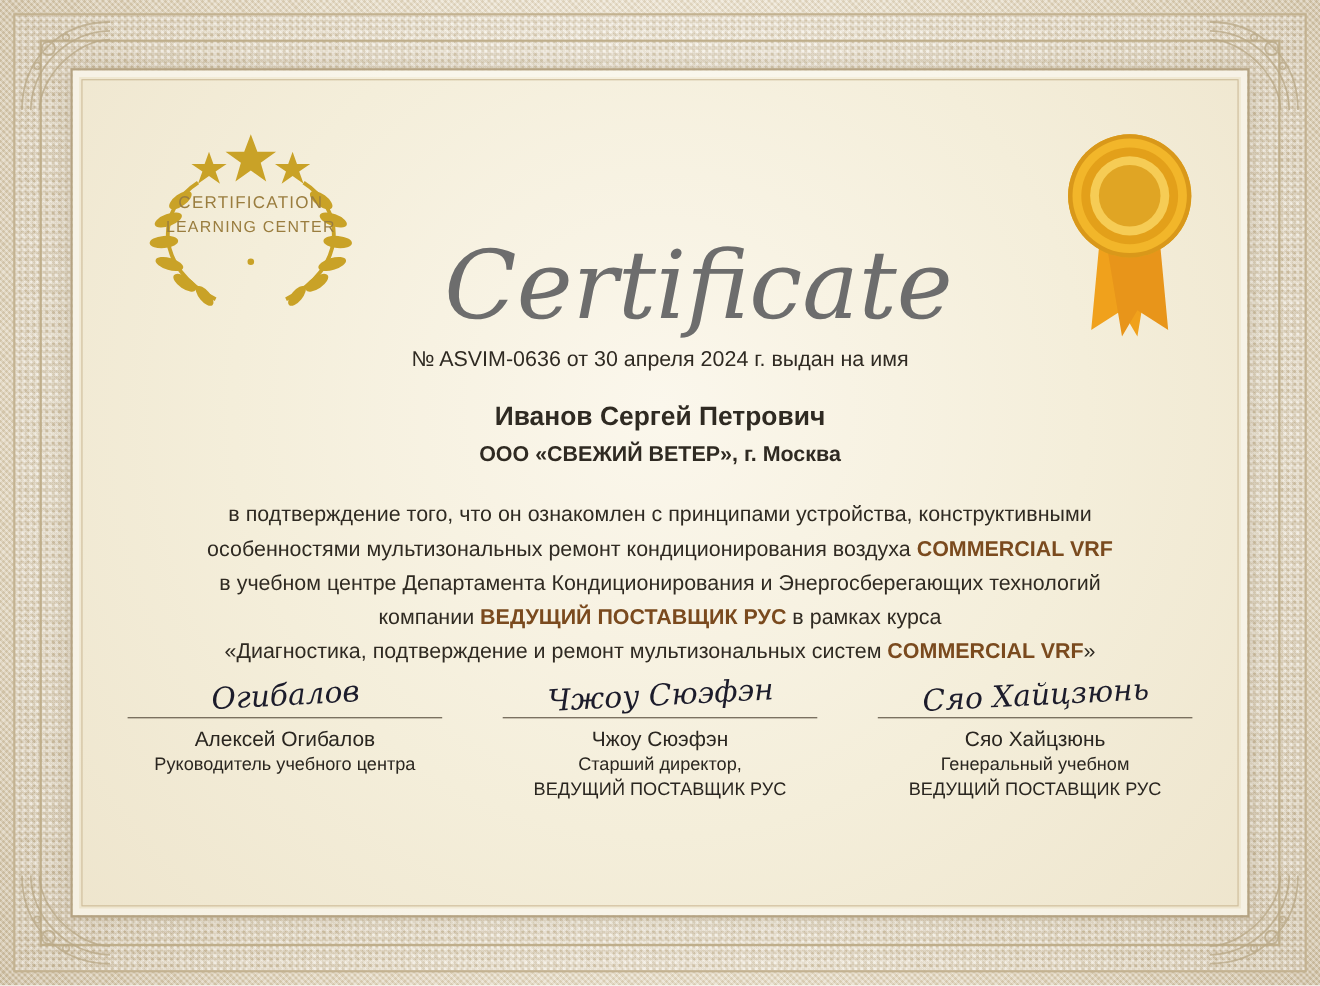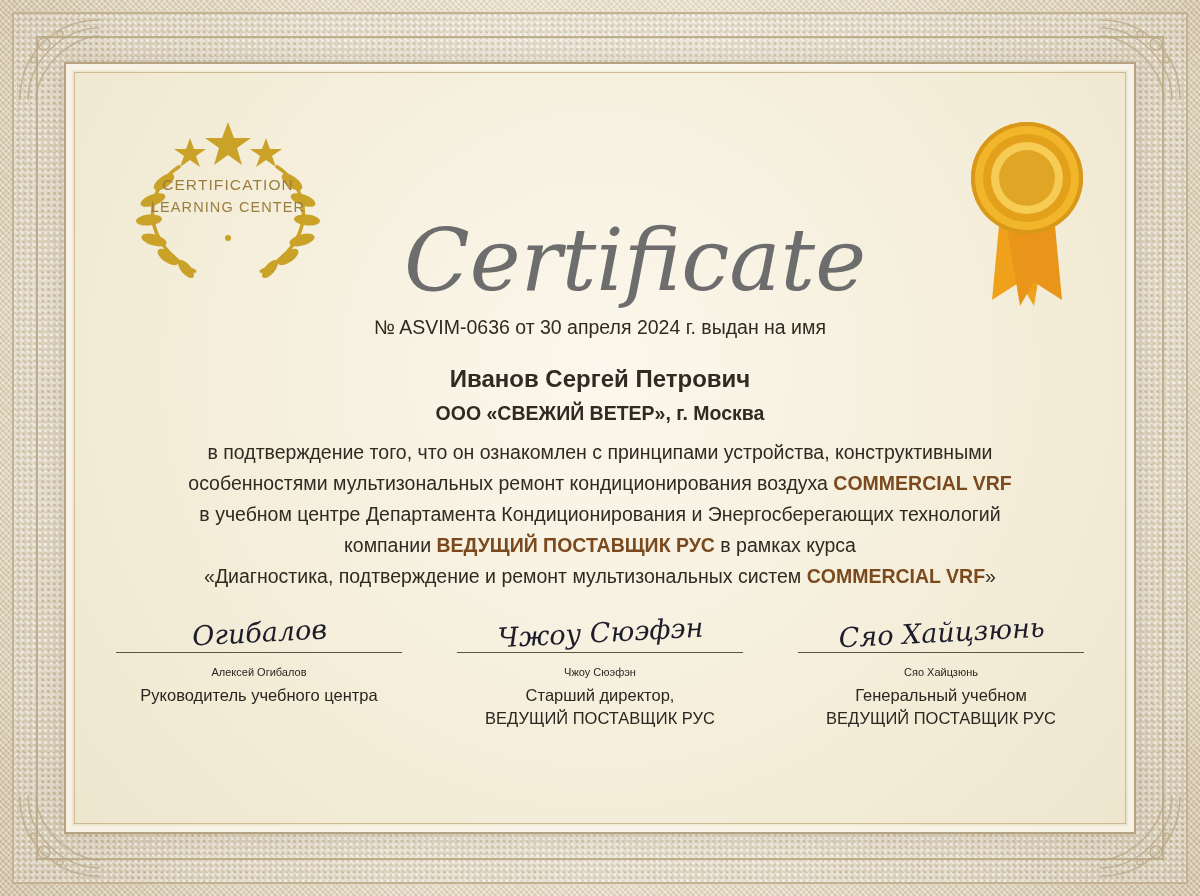--- a/index.html
+++ b/index.html
@@ -112,21 +112,21 @@
 
   .body-block {
     position: absolute;
     left: 0; top: 240px;
     width: 1052px;
     text-align: center;
   }
   .line { line-height: 31px; color: #2f2a22; }
   .l-number { font-size: 19.5px; margin-bottom: 6px; }
   .l-name { font-size: 24px; font-weight: bold; margin: 20px 0 4px; }
-  .l-org { font-size: 19.5px; font-weight: bold; margin-bottom: 8px; }
+  .l-org { font-size: 19.5px; font-weight: bold; margin-bottom: 24px; }
   .l-para { font-size: 19.5px; }
   .hl { color: #7a4a1e; font-weight: bold; }
 
   .signatures {
     position: absolute;
     left: 30px; top: 520px;
     width: 992px;
     display: flex;
     justify-content: space-between;
   }
@@ -144,21 +144,21 @@
     display: flex;
     align-items: flex-end;
     justify-content: center;
     padding-bottom: 4px;
     transform: rotate(-3deg);
   }
   .sig-line {
     border-top: 1px solid #5d5343;
     margin: 0 12px 8px;
   }
-  .sig-name { font-size: 11px; color: #2a2620; line-height: 23px; }
+  .sig-name { font-size: 19px; color: #2a2620; line-height: 23px; }
   .sig-role { font-size: 16.5px; color: #2a2620; line-height: 23px; }
 </style>
 </head>
 <body>
 
 <div class="page">
 
   <div class="frame-a"></div>
   <div class="frame-b"></div>
   <div class="frame-c"></div>

